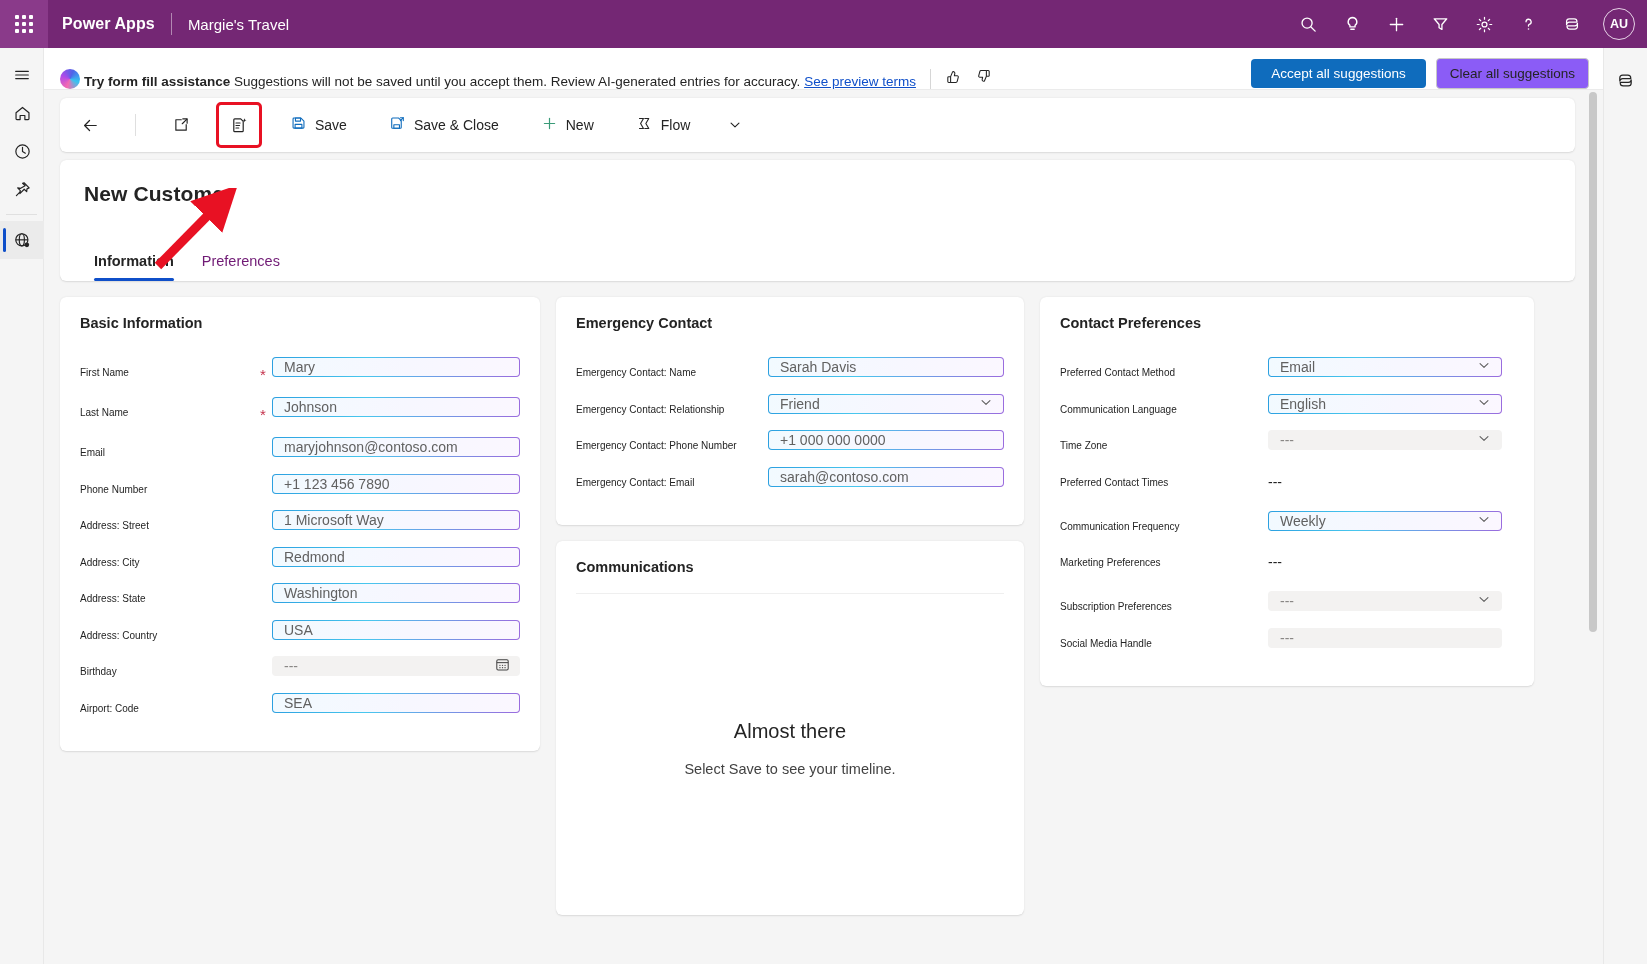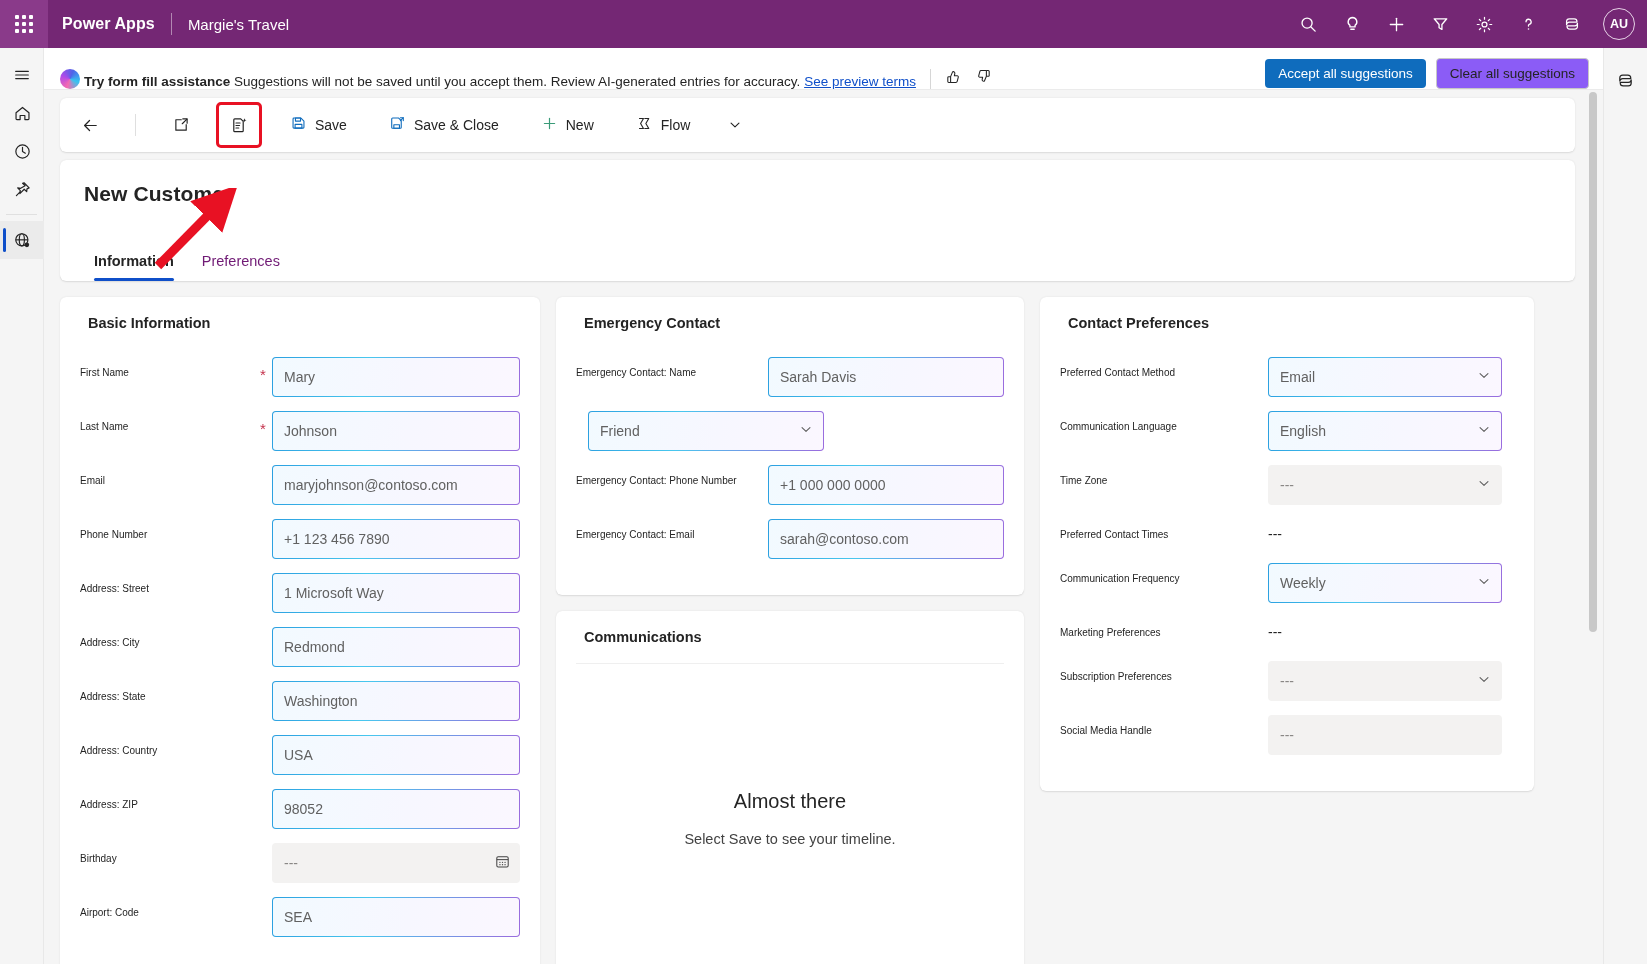--- a/index.html
+++ b/index.html
@@ -70,21 +70,21 @@
     background: conic-gradient(from 200deg, #f56bb0, #b14ae8, #4f63e8, #36c5f0, #f56bb0);
   }
   .banner-text { font-size: 13.5px; color: #242424; white-space: nowrap; }
   .banner-text b { font-weight: 600; }
   .banner-link { color: #0f4fc9; text-decoration: underline; cursor: pointer; }
   .banner-sep { width: 1px; height: 20px; background: #d6d6d6; margin: 0 6px 0 10px; }
   .thumb { width: 26px; height: 26px; display: flex; align-items: center; justify-content: center; cursor: pointer; }
   .banner-actions { margin-left: auto; display: flex; align-items: center; gap: 10px; }
   .btn-primary {
     background: #0f6cbd; color: #fff; font-size: 13.5px; border: none; border-radius: 4px;
-    padding: 7px 13px; cursor: pointer; font-family: inherit; white-space: nowrap;
+    padding: 7px 20px; cursor: pointer; font-family: inherit; white-space: nowrap;
   }
   .btn-secondary {
     background: #8b5cf6; color: #242424; font-size: 13.5px; border: 1px solid #c7c7c7;
     border-radius: 4px; padding: 7px 13px; cursor: pointer; font-family: inherit; white-space: nowrap;
   }
 
   
   .scroll-area { flex: 1; overflow: hidden; position: relative; padding: 0 0 0 0; background: #f5f5f5; }
   .page-pad { padding: 8px 28px 0 16px; }
 
@@ -131,41 +131,41 @@
   .columns { display: flex; gap: 16px; margin-top: 16px; align-items: flex-start; padding-bottom: 40px; }
   .col { display: flex; flex-direction: column; gap: 16px; }
   .col-1 { width: 480px; flex-shrink: 0; }
   .col-2 { width: 468px; flex-shrink: 0; }
   .col-3 { width: 494px; flex-shrink: 0; }
 
   .card {
     background: #fff; border-radius: 6px; padding: 18px 20px 22px 20px;
     box-shadow: 0 .6px 1.8px rgba(0,0,0,.1), 0 .15px .45px rgba(0,0,0,.07);
   }
-  .card-title { font-size: 14.5px; font-weight: 600; color: #242424; margin-bottom: 26px; margin-left: 8px; }
+  .card-title { font-size: 14.5px; font-weight: 600; color: #242424; margin-bottom: 26px; }
 
   
   .frow { display: flex; align-items: flex-start; margin-bottom: 14px; }
   .flabel {
     font-size: 10px; color: #242424; line-height: 1.35; padding-top: 9px;
     flex: 1; padding-right: 8px;
   }
   .req { color: #c4314b; font-size: 15px; width: 12px; padding-top: 9px; flex-shrink: 0; }
   .fctl { flex-shrink: 0; position: relative; }
 
   .col-1 .flabel { max-width: 190px; }
   .col-1 .fctl { width: 248px; }
   .col-2 .flabel { max-width: 195px; }
   .col-2 .fctl { width: 236px; }
   .col-3 .flabel { max-width: 196px; }
   .col-3 .fctl { width: 234px; }
 
   
   .inp {
-    width: 100%; height: 40px; border-radius: 4px; display: flex; align-items: center;
+    width: 100%; height: 20px; border-radius: 4px; display: flex; align-items: center;
     padding: 0 11px; font-size: 14px; color: #616161; position: relative;
     background: #faf9fb;
   }
   
   .inp.ai {
     background:
       linear-gradient(100deg, #f2faff 0%, #f7f7ff 55%, #fbf7ff 100%) padding-box,
       linear-gradient(100deg, #2b9fe0 0%, #48c7ee 38%, #9b6bde 100%) border-box;
     border: 1.5px solid transparent;
     color: #616161;
@@ -491,29 +491,20 @@
                   <div class="frow">
                     <div class="flabel">Address: Country</div>
                     <div class="req"></div>
                     <div class="fctl">
                       <div class="inp ai">
                         <span>USA</span>
                       </div>
                     </div>
                   </div>
                   <div class="frow">
-                    <div class="flabel">Address: ZIP</div>
-                    <div class="req"></div>
-                    <div class="fctl">
-                      <div class="inp ai">
-                        <span>98052</span>
-                      </div>
-                    </div>
-                  </div>
-                  <div class="frow">
                     <div class="flabel">Birthday</div>
                     <div class="req"></div>
                     <div class="fctl">
                       <div class="inp empty">
                         <span>---</span>
                         <span class="cal-ico"><svg width="17" height="17" viewBox="0 0 20 20" fill="none" stroke="#424242" stroke-width="1.2" stroke-linejoin="round">
                             <rect x="3.3" y="4.4" width="13.4" height="12" rx="1.6"></rect>
                             <line x1="3.3" y1="7.8" x2="16.7" y2="7.8"></line>
                             <circle cx="7" cy="11" r=".8" fill="#424242" stroke="none"></circle>
                             <circle cx="10" cy="11" r=".8" fill="#424242" stroke="none"></circle>
@@ -545,20 +536,21 @@
                   <div class="frow">
                     <div class="flabel">Emergency Contact: Name</div>
                     <div class="req"></div>
                     <div class="fctl">
                       <div class="inp ai">
                         <span>Sarah Davis</span>
                       </div>
                     </div>
                   </div>
                   <div class="frow">
+                    <div class="flabel">Emergency Contact: Relationship</div>
                     <div class="req"></div>
                     <div class="fctl">
                       <div class="inp ai">
                         <span>Friend</span>
                         <span class="chev"><svg width="14" height="14" viewBox="0 0 16 16" fill="none" stroke="#616161" stroke-width="1.3" stroke-linecap="round" stroke-linejoin="round">
                             <path d="M3.5 5.8 8 10.2l4.5-4.4"></path>
                           </svg></span>
                       </div>
                     </div>
                   </div>

